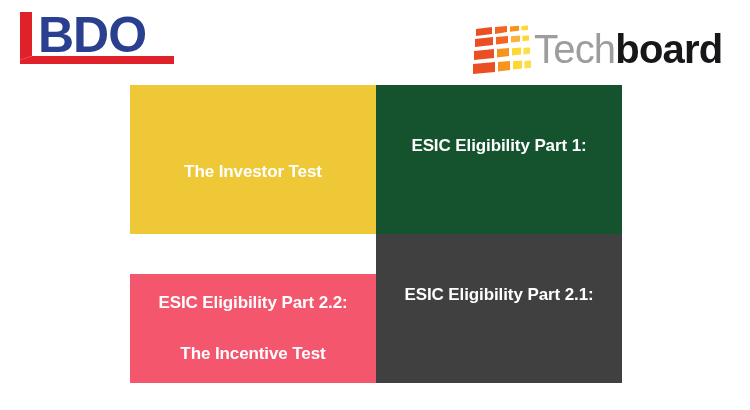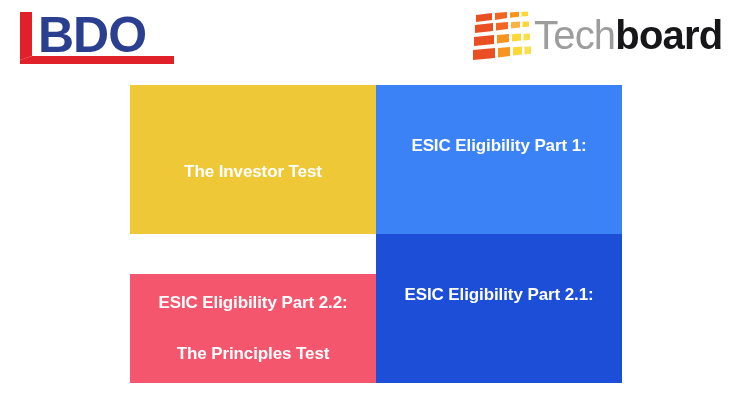--- a/index.html
+++ b/index.html
@@ -28,21 +28,21 @@
     top: 8px;
     width: 170px;
     height: 58px;
   }
   .bdo-logo svg { display: block; }
 
   
   .techboard-logo {
     position: absolute;
     left: 470px;
-    top: 6px;
+    top: 20px;
     width: 272px;
     height: 58px;
     display: flex;
     align-items: center;
   }
   .tb-mark {
     width: 62px;
     height: 52px;
     flex: 0 0 auto;
   }
@@ -149,31 +149,31 @@
     <div class="tb-word"><span class="tb-tech">Tech</span><span class="tb-board">board</span></div>
   </div>
 
   <div class="quad-grid">
 
     <div class="quad" style="background:#efc837;">
       <div class="quad-spacer"></div>
       <div class="quad-subheading">The Investor Test</div>
     </div>
 
-    <div class="quad" style="background:#3b82f6;">
+    <div class="quad" style="background:#14532d;">
       <div class="quad-heading">ESIC Eligibility Part 1:</div>
       <div class="quad-spacer"></div>
     </div>
 
     <div class="quad" style="background:#f4566e;margin-top:40px;">
       <div class="quad-heading">ESIC Eligibility Part 2.2:</div>
       <div class="quad-spacer"></div>
-      <div class="quad-subheading">The Principles Test</div>
+      <div class="quad-subheading">The Incentive Test</div>
     </div>
 
-    <div class="quad" style="background:#1d4ed8;">
+    <div class="quad" style="background:#404040;">
       <div class="quad-heading">ESIC Eligibility Part 2.1:</div>
       <div class="quad-spacer"></div>
     </div>
 
   </div>
 
 </div>
 
 </body></html>

